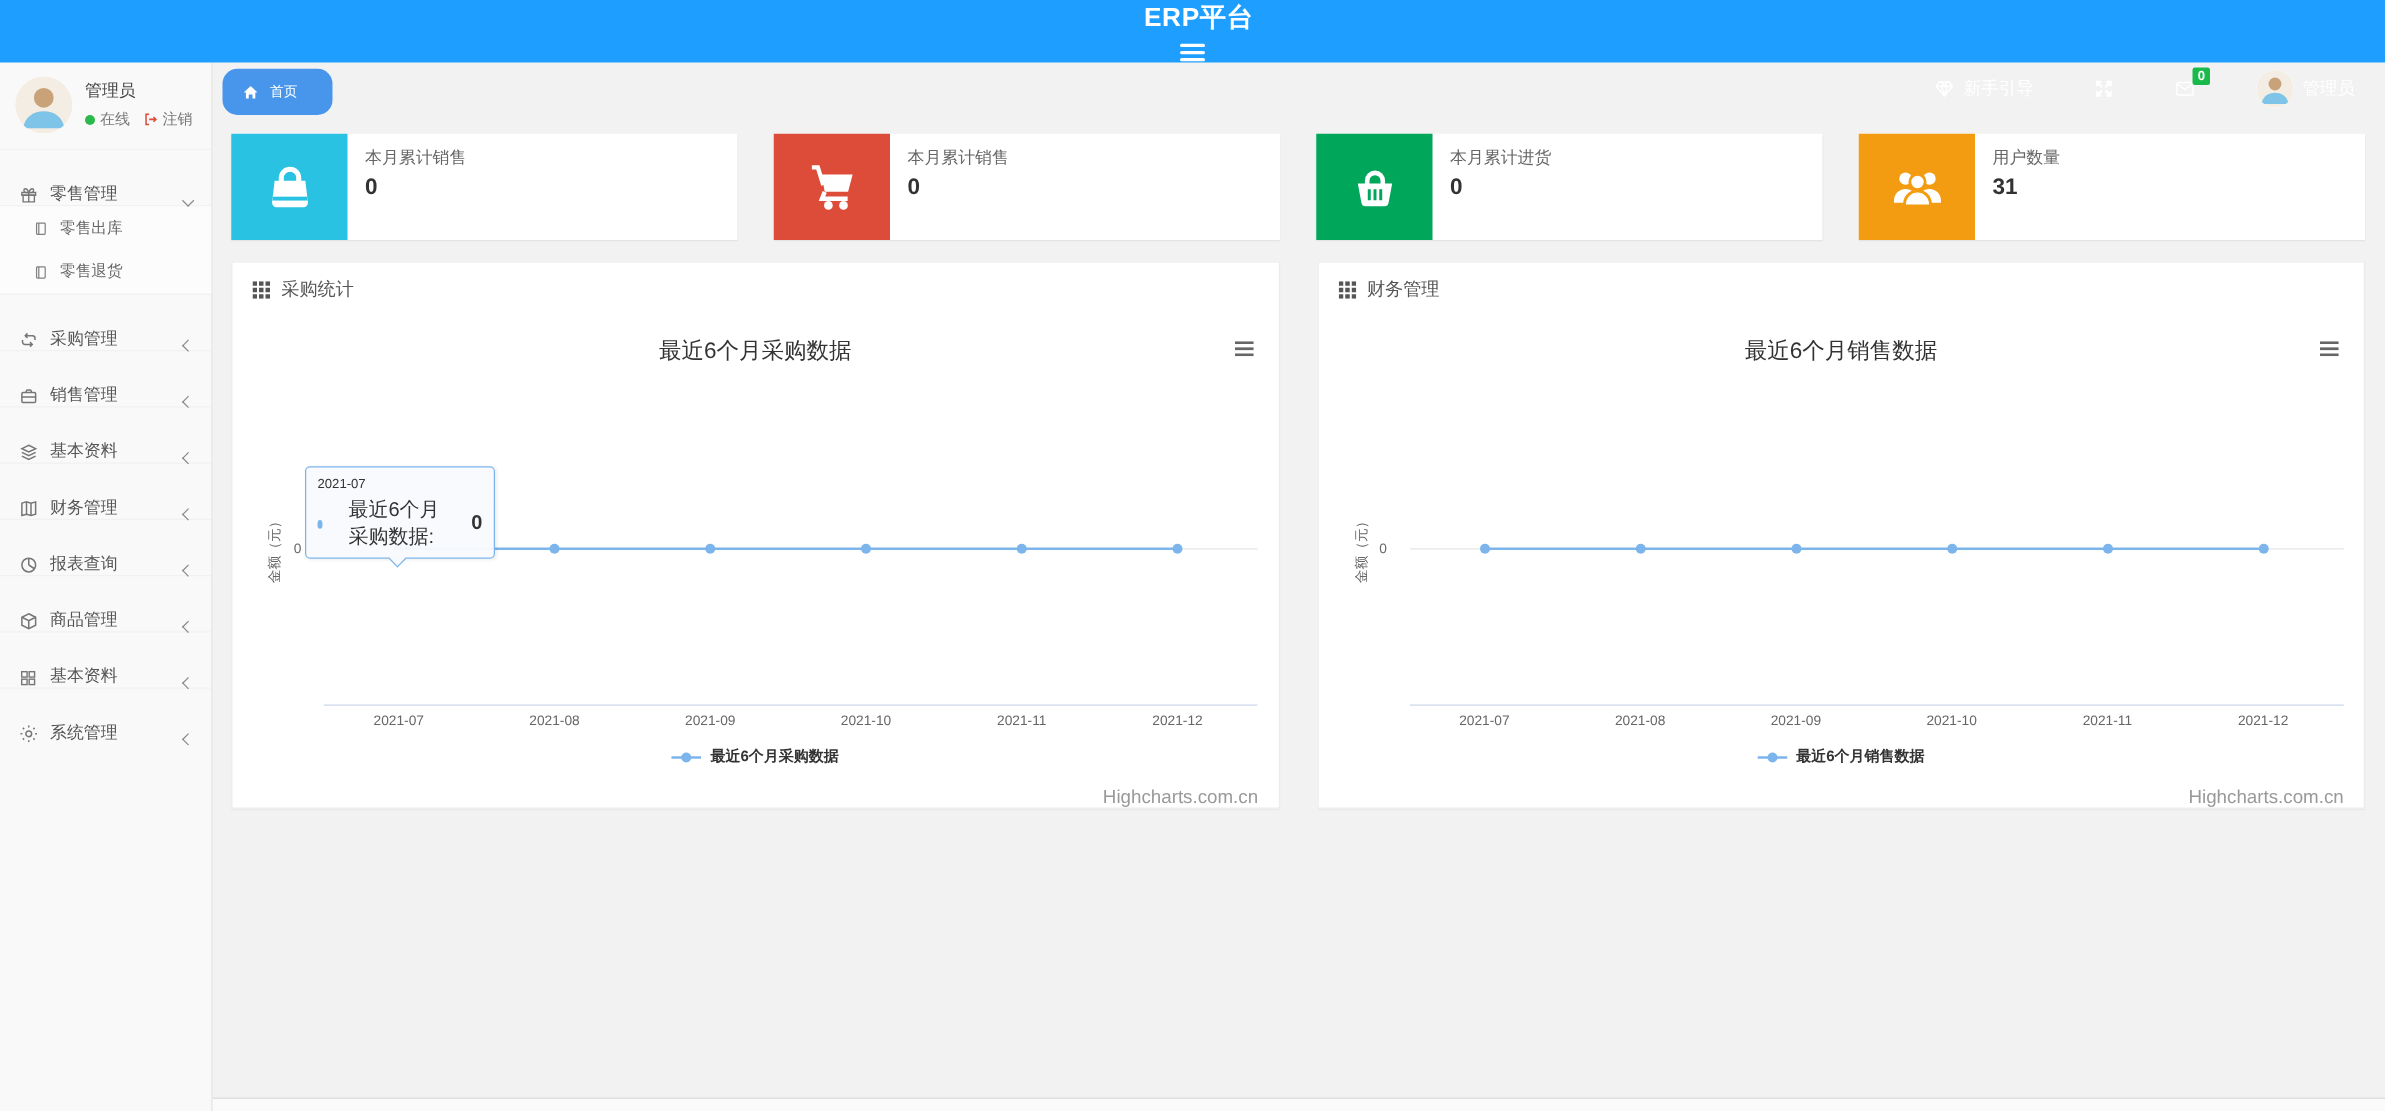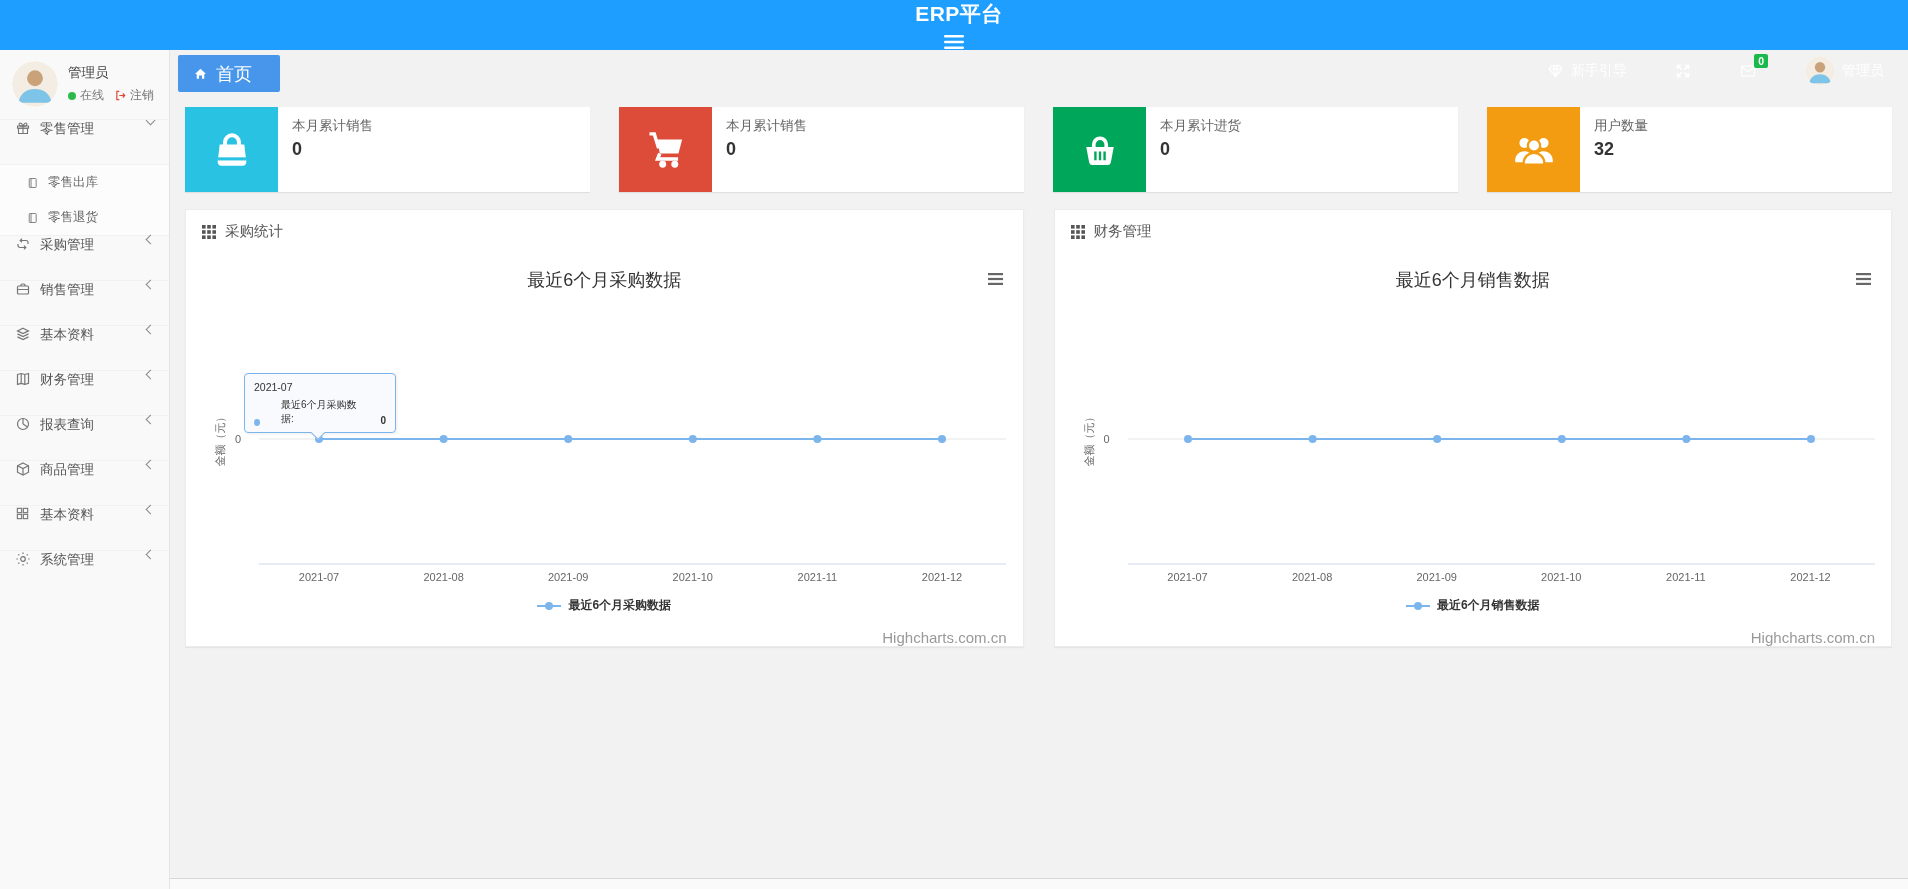--- a/index.html
+++ b/index.html
@@ -22,38 +22,38 @@
   .sidebar { position:absolute; top:50px; left:0; bottom:0; width:170px; background:#f9f9f9;
              border-right:1px solid #e4e4e4; z-index:20; }
   .user-panel { display:flex; align-items:center; gap:10px; padding:11px 10px 12px 12px; }
   .side-avatar { width:46px; height:46px; border-radius:50%; overflow:hidden; background:#fff; flex:0 0 46px; }
   .user-meta { font-size:13.5px; color:#444; }
   .user-name { margin-bottom:5px; }
   .user-status { display:flex; align-items:center; gap:4px; font-size:12px; color:#777; }
   .dot { width:8px; height:8px; border-radius:50%; background:#2db84c; display:inline-block; }
   .logout-link { display:flex; align-items:center; gap:3px; margin-left:6px; color:#777; cursor:pointer; }
   .menu { list-style:none; }
-  .menu-item { display:flex; align-items:flex-start; gap:9px; height:45px; padding:0 12px 0 15px;
+  .menu-item { display:flex; align-items:flex-end; gap:9px; height:45px; padding:0 12px 0 15px;
                font-size:13.5px; color:#555; cursor:pointer; border-top:1px solid #f1f1f1; }
   .menu-item .mi-icon { color:#767676; display:flex; width:16px; }
   .menu-item .mi-label { flex:1; }
   .chev { width:7px; height:7px; border-left:1.6px solid #898989; border-bottom:1.6px solid #898989;
           display:inline-block; margin-right:3px; }
   .chev.left { transform:rotate(45deg); }
   .chev.down { transform:rotate(-45deg); margin-top:-3px; }
   .submenu { list-style:none; background:#fcfcfc; border-top:1px solid #f1f1f1; }
   .submenu-item { display:flex; align-items:center; gap:8px; height:35px; padding-left:26px;
                   font-size:12.5px; color:#666; cursor:pointer; }
   .submenu-item .mi-icon { color:#808080; display:flex; width:14px; }
 
   
   .content { position:absolute; top:50px; left:170px; right:0; bottom:0; background:#f2f2f2; }
   .tabbar { position:absolute; top:5px; left:8px; }
   .tab { display:flex; align-items:center; gap:8px; height:37px; padding:0 28px 0 15px;
-         background:#4796ec; color:#fff; font-size:18px; border-radius:2px; cursor:pointer; }
+         background:#4796ec; color:#fff; font-size:11px; border-radius:12px; cursor:pointer; }
 
   .cards { position:absolute; top:57px; left:15px; right:16px; display:flex; gap:29px; }
   .card { flex:1; height:85px; background:#fff; display:flex; box-shadow:0 1px 1px rgba(0,0,0,.07); }
   .card-icon { width:93px; height:85px; display:flex; align-items:center; justify-content:center; background:var(--c); }
   .card-text { padding:10px 14px; }
   .card-label { font-size:13.5px; color:#666; margin-bottom:4px; }
   .card-value { font-size:18px; font-weight:bold; color:#333; }
 
   .panels { position:absolute; top:159px; left:15px; right:16px; display:flex; gap:30px; }
   .panel { flex:1; background:#fff; height:438px; border:1px solid #ececec; box-shadow:0 1px 1px rgba(0,0,0,.05); }
@@ -69,21 +69,21 @@
   .chart-xlabel { position:absolute; top:318px; transform:translateX(-50%); font-size:11px; color:#666; }
   .legend { position:absolute; top:344px; left:0; width:100%; display:flex; justify-content:center;
             align-items:center; gap:7px; cursor:pointer; }
   .legend-label { font-size:12px; font-weight:bold; color:#333; }
   .credit { position:absolute; top:376px; right:16px; font-size:15px; color:#999; cursor:pointer;padding-left:18px; }
 
   .hc-tooltip { position:absolute; left:58px; top:120px; width:152px; background:rgba(248,250,253,.97);
                 border:1px solid #7cb5ec; border-radius:4px; padding:7px 9px 6px; font-size:11px; color:#333;
                 z-index:5; box-shadow:1px 1px 3px rgba(0,0,0,.08); }
   .hc-tooltip .tt-header { font-size:10.5px; margin-bottom:5px; }
-  .tt-row { display:flex; align-items:flex-end; gap:21px; font-size:10px; }
+  .tt-row { display:flex; align-items:center; gap:21px; font-size:16px; }
   .tt-dot { width:7px; height:7px; border-radius:50%; background:#7cb5ec; display:inline-block; }
   .tt-value { font-weight:bold; margin-left:2px; }
   .tt-arrow { position:absolute; bottom:-6px; left:68px; width:10px; height:10px; background:rgba(248,250,253,.97);
               border-right:1px solid #7cb5ec; border-bottom:1px solid #7cb5ec; transform:rotate(45deg); }
 
   .bottom-strip { position:absolute; left:0; right:0; top:828px; height:11px; background:#fafafa; border-top:1px solid #d8d8d8; }
   svg { display:block; }
 </style>
 </head>
 <body>
@@ -355,21 +355,21 @@
                 <path d="M21.8 17.4c0-2.7-2.1-4.8-4.8-4.8-1 0-2 .3-2.8.9 1.3 1.1 2.1 2.6 2.1 4.3v.6h5.5z"></path>
               </g>
               <g fill="#fff" stroke="var(--c)" stroke-width="1.2">
                 <circle cx="12" cy="9.7" r="3.2"></circle>
                 <path d="M6.6 19.7v-.8c0-3 2.4-5.4 5.4-5.4s5.4 2.4 5.4 5.4v.8z"></path>
               </g>
             </svg>
         </div>
         <div class="card-text">
           <div class="card-label">用户数量</div>
-          <div class="card-value">32</div>
+          <div class="card-value">31</div>
         </div>
       </div>
     </div>
 
     <div class="panels">
 
       <section class="panel">
         <div class="panel-header">
           <span class="th-icon">
             <svg width="14" height="14" viewBox="0 0 14 14">

